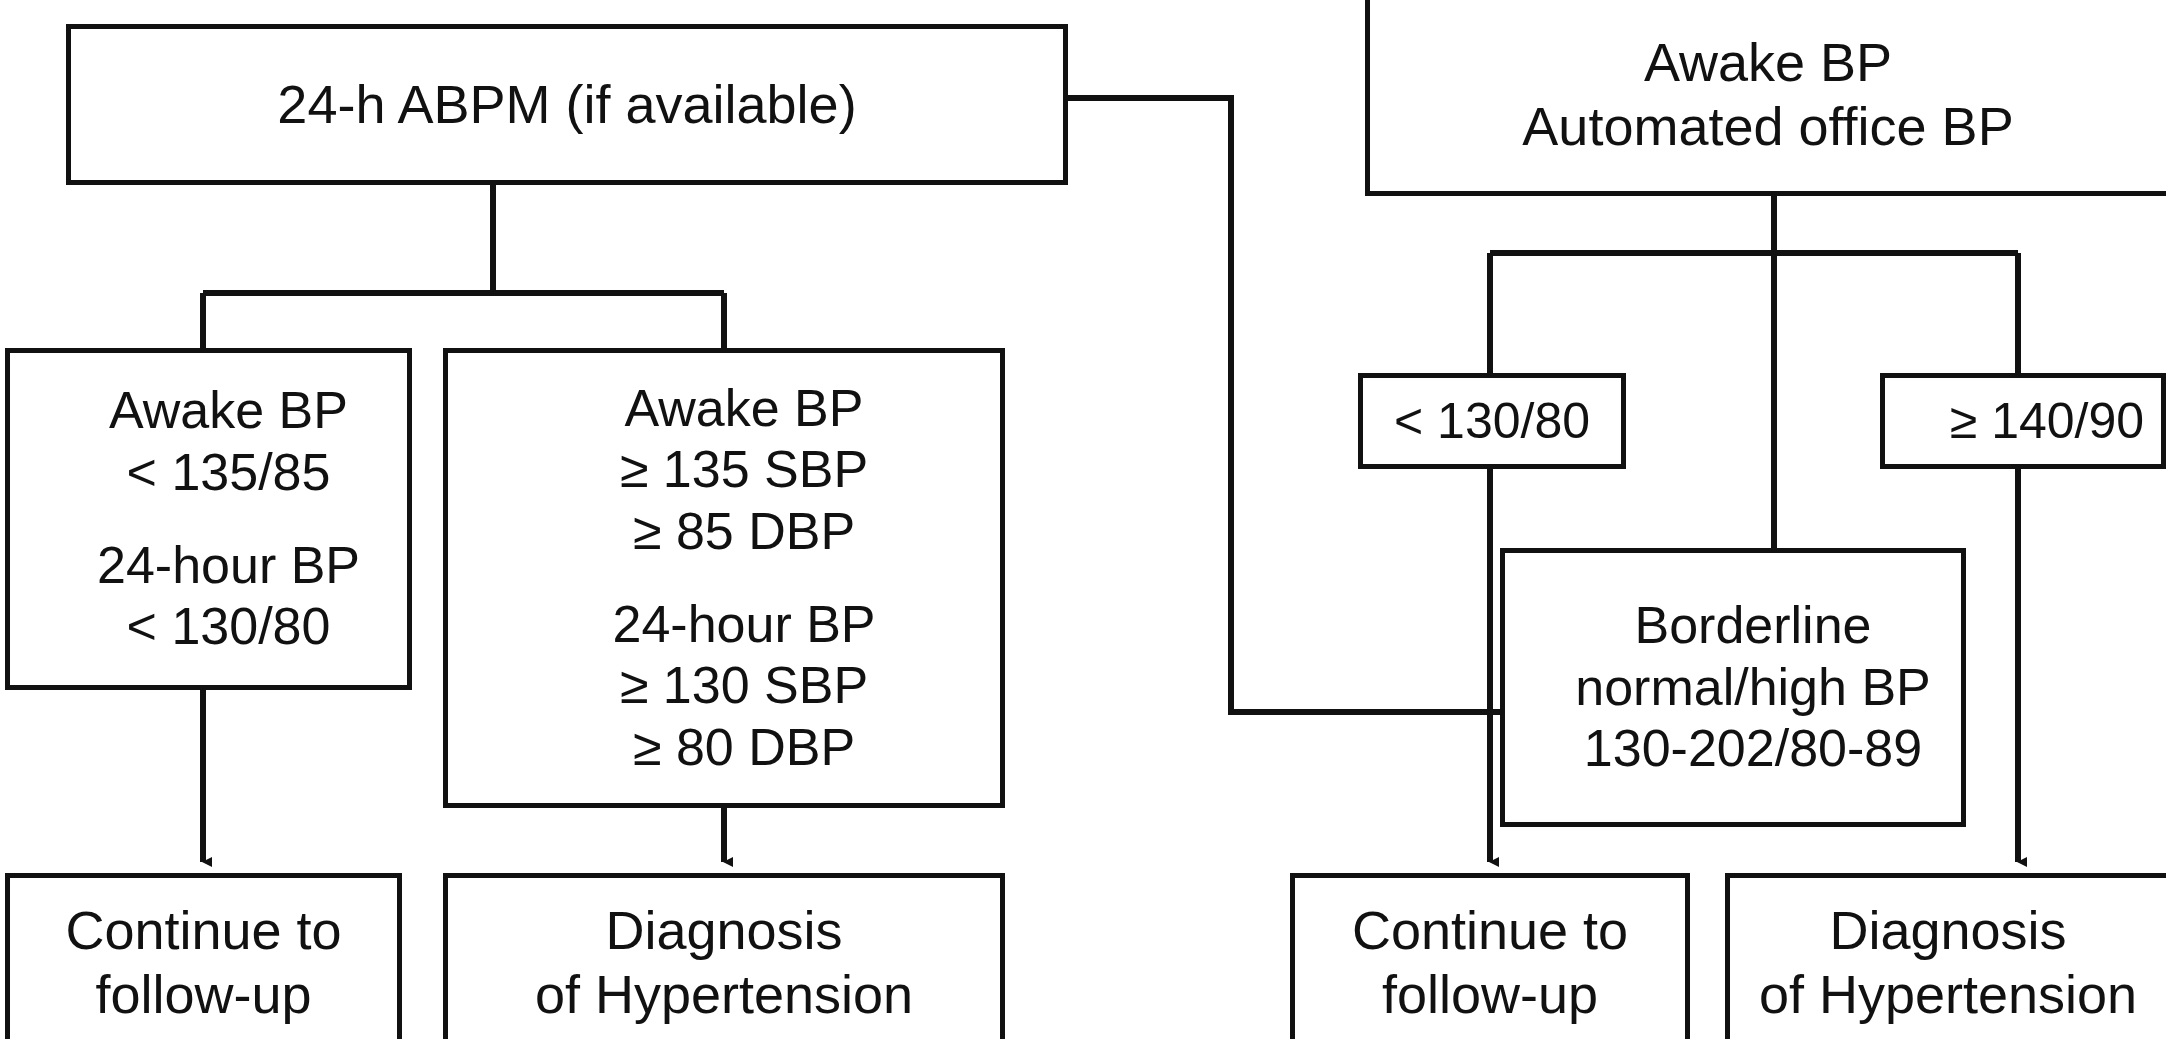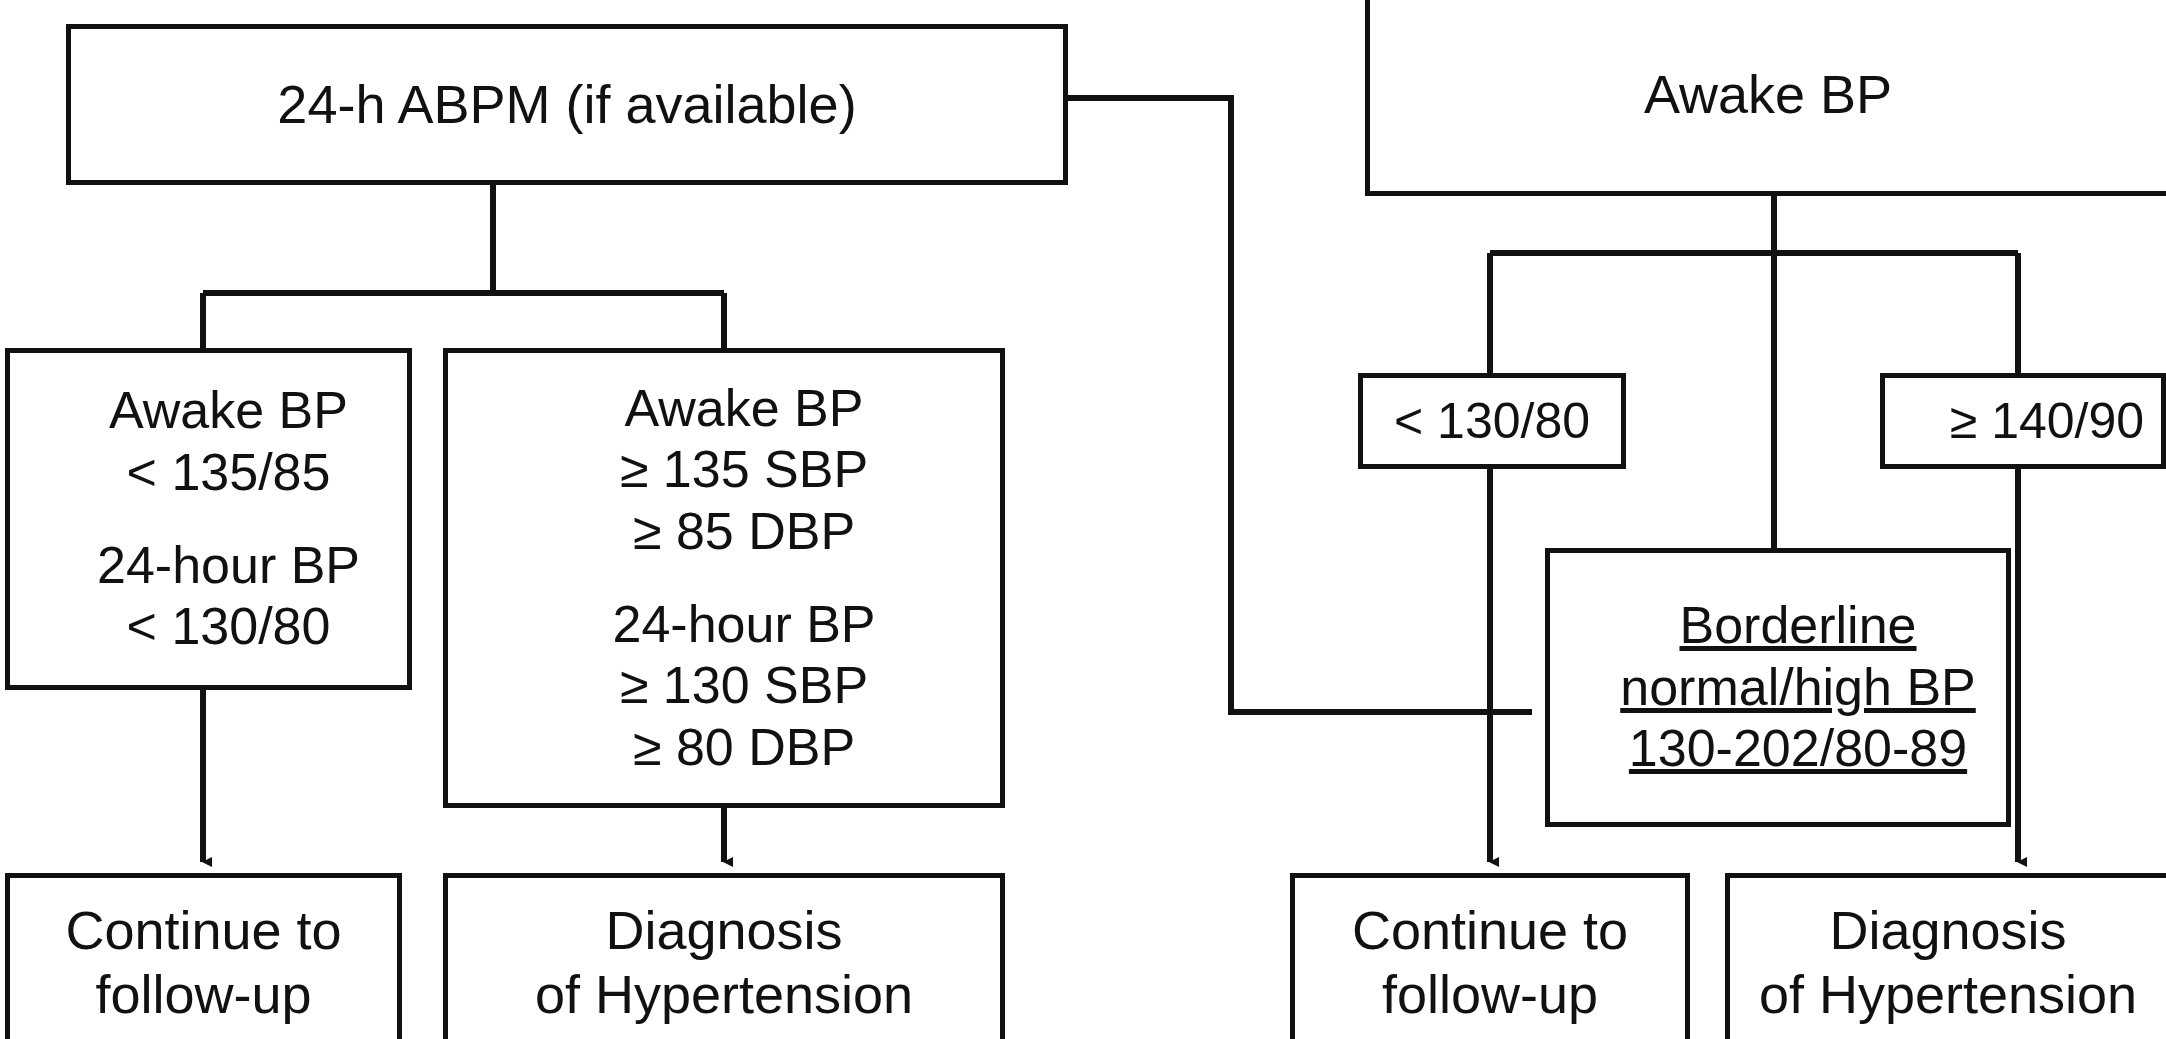--- a/index.html
+++ b/index.html
@@ -112,31 +112,32 @@
     <span class="ln">follow-up</span>
   </div>
 
   <div class="node f54" style="left:443px; top:873px; width:562px; height:180px;">
     <span class="ln">Diagnosis</span>
     <span class="ln">of Hypertension</span>
   </div>
 
   <div class="node f54" style="left:1365px; top:-6px; width:806px; height:202px;">
     <span class="ln">Awake BP</span>
+    <span class="ln">Automated office BP</span>
   </div>
 
   <div class="node f50" style="left:1358px; top:373px; width:268px; height:96px;">
     <span class="ln">&lt; 130/80</span>
   </div>
 
   <div class="node f50" style="left:1880px; top:373px; width:286px; height:96px;padding-left:48px;">
     <span class="ln">≥ 140/90</span>
   </div>
 
-  <div class="node f52" style="left:1545px; top:548px; width:466px; height:279px;text-decoration:underline;">
+  <div class="node f52" style="left:1500px; top:548px; width:466px; height:279px;">
     <span class="ln">Borderline</span>
     <span class="ln">normal/high BP</span>
     <span class="ln">130-202/80-89</span>
   </div>
 
   <div class="node f54" style="left:1290px; top:873px; width:400px; height:180px;">
     <span class="ln">Continue to</span>
     <span class="ln">follow-up</span>
   </div>
 

